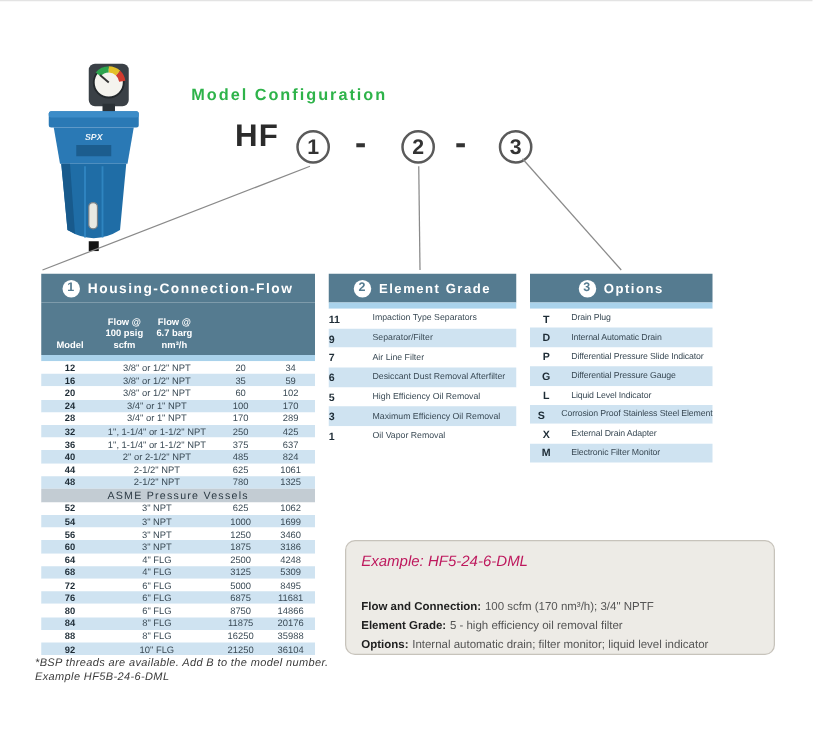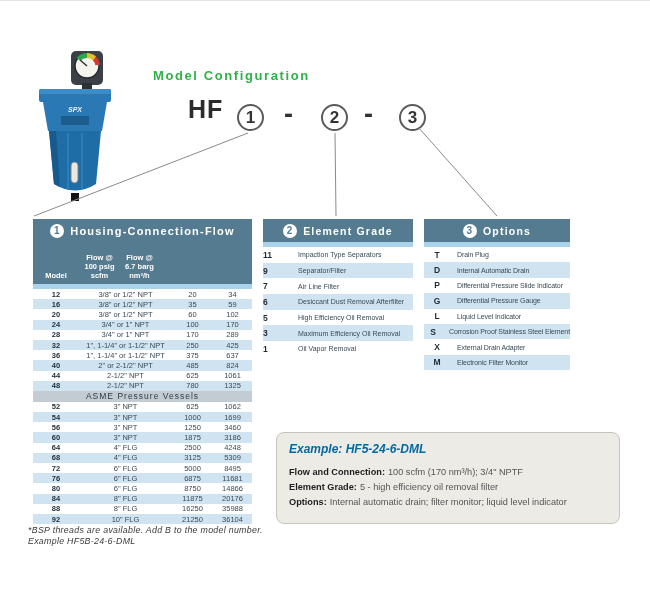--- a/index.html
+++ b/index.html
@@ -84,21 +84,21 @@
   .c-desc  { flex:1; font-size:7px; color:#3a4a55; padding-left:5px; white-space:nowrap; }
   .c-code  { width:26px; text-align:center; font-weight:bold; font-size:8.5px; color:#1e2c36; }
   .c-desc3 { flex:1; font-size:7px; color:#3a4a55; padding-left:7px; white-space:nowrap; letter-spacing:-0.1px; }
 
   
   .example-box {
     position:absolute; left:276px; top:431px; width:344px; height:92px;
     background:var(--example-bg,#edebe6); border:1px solid #c7c3bb; border-radius:8px;
     padding:9px 12px;
   }
-  .ex-title { font-size:12px; font-weight:bold; font-style:italic; color:#0369a1; margin-bottom:9px; }
+  .ex-title { font-size:12px; font-weight:normal; font-style:italic; color:#be185d; margin-bottom:22px; }
   .ex-line { font-size:9.2px; color:#555; line-height:15px; white-space:nowrap; }
   .ex-label { font-weight:bold; color:#1f1f1f; margin-right:3px;margin-top:44px; }
 
   
   .footnote {
     position:absolute; left:28px; top:524px;
     font-size:8.8px; font-style:italic; color:#3a3a3a; line-height:11px; letter-spacing:0.3px;
   }
 
   

